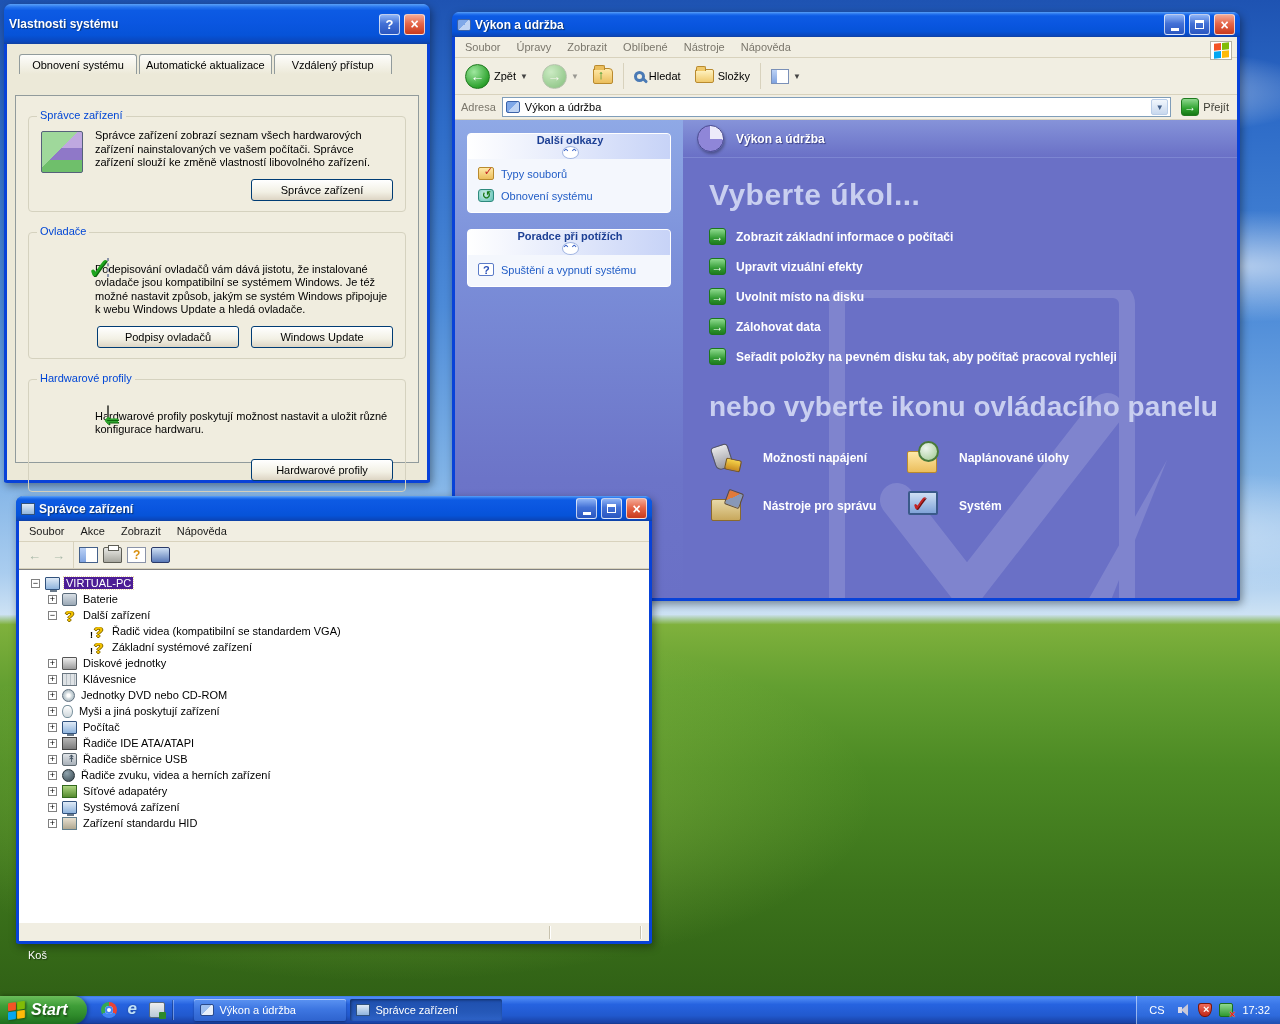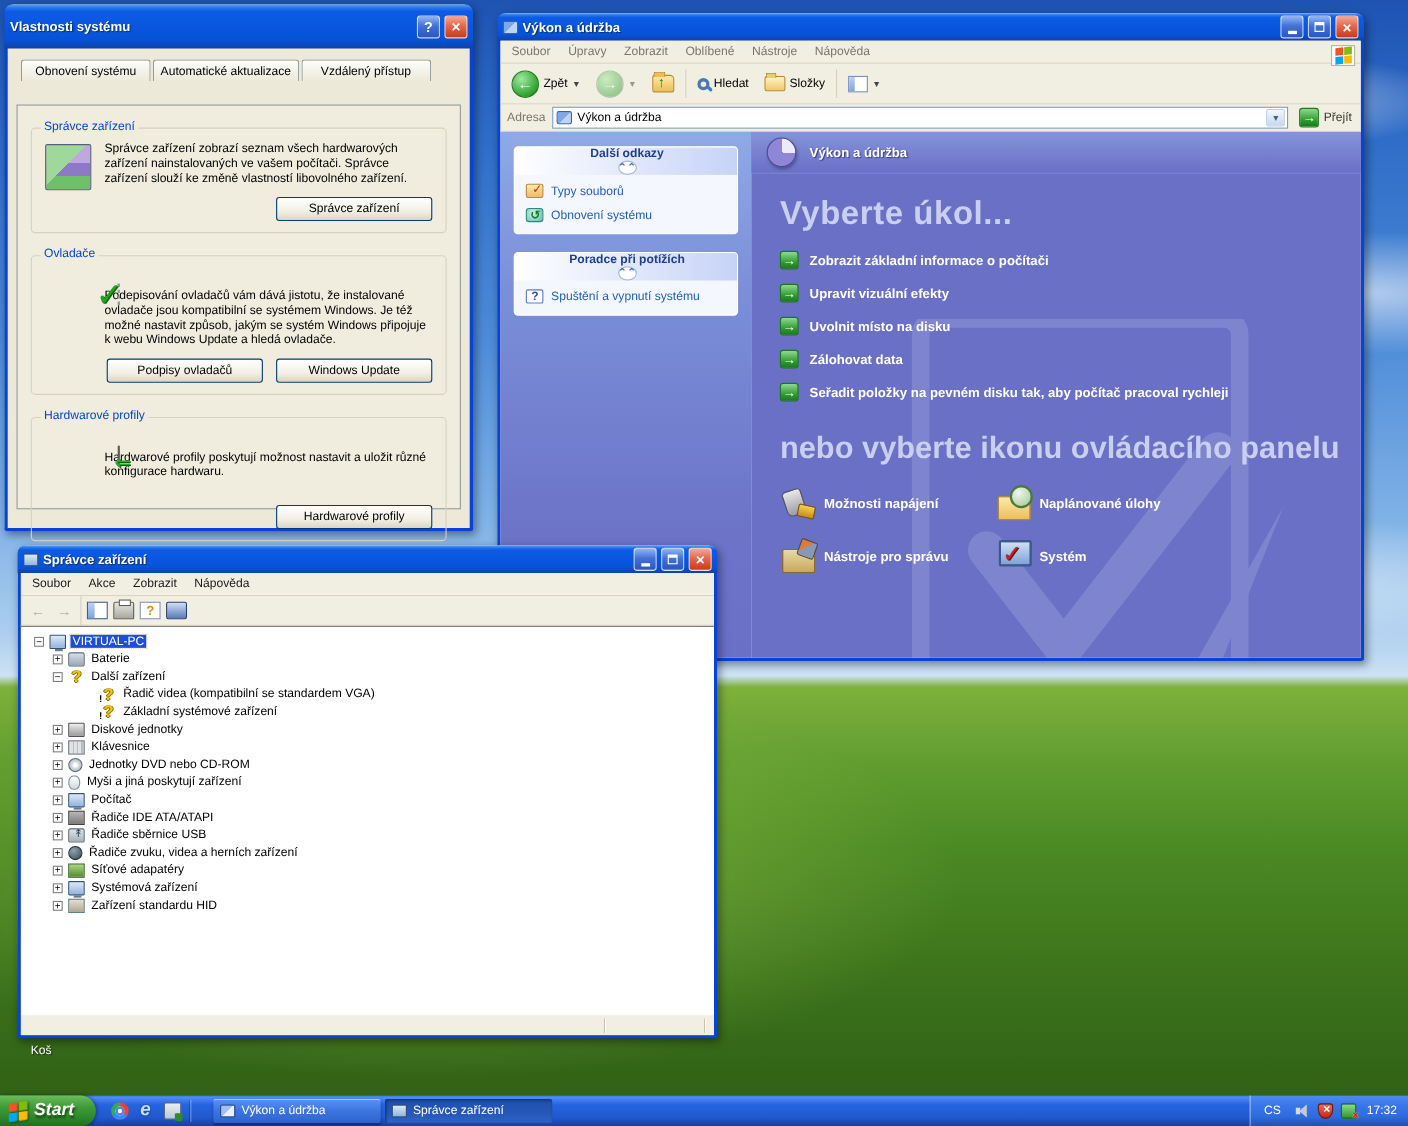--- a/index.html
+++ b/index.html
@@ -169,21 +169,21 @@
   .big-head { color:#C9CFF0; font-weight:bold; font-size:30px; letter-spacing:.5px;
     margin-bottom:16px; }
   .task-list { display:flex; flex-direction:column; gap:13px; margin-bottom:26px; }
   .task-row { display:flex; align-items:center; gap:10px; }
   .task-arrow { width:17px; height:17px; flex:none; border-radius:3px; border:1px solid #1C771C;
     background:linear-gradient(180deg,#8FDB8F,#2F9931 65%,#1E7A1E); color:#fff; font-weight:bold;
     font-size:12px; display:flex; align-items:center; justify-content:center; }
   .task-label { font-weight:bold; font-size:12px; color:#fff; }
   .big-head2 { color:#C9CFF0; font-weight:bold; font-size:28px; margin-bottom:18px; }
   .cpl-grid { display:grid; grid-template-columns:196px auto; row-gap:14px; width:420px; }
-  .cpl-item { display:flex; align-items:center; gap:4px; }
+  .cpl-item { display:flex; align-items:center; gap:18px; }
   .cpl-item .cpl-label { font-weight:bold; font-size:12px; color:#fff; }
   .cpl-ic { width:36px; height:34px; flex:none; position:relative; }
   [data-name="power-options-icon"]::before { content:""; position:absolute; left:4px; top:4px; width:16px; height:22px;
     background:linear-gradient(180deg,#E8E8E8,#9A9AA2); border:1px solid #55555f; border-radius:4px 4px 6px 6px; transform:rotate(-18deg); }
   [data-name="power-options-icon"]::after { content:""; position:absolute; left:16px; top:18px; width:14px; height:10px;
     background:linear-gradient(180deg,#F6D34A,#C88A1E); border:1px solid #7a5510; border-radius:2px; transform:rotate(12deg); }
   [data-name="scheduled-tasks-icon"]::before { content:""; position:absolute; left:2px; bottom:2px; width:28px; height:20px;
     background:linear-gradient(180deg,#FFE9A8,#EBBE5C); border:1px solid #B98A2E; border-radius:2px 3px 2px 2px; }
   [data-name="scheduled-tasks-icon"]::after { content:""; position:absolute; right:2px; top:0; width:17px; height:17px;
     border-radius:50%; background:radial-gradient(circle at 35% 30%,#EFF6EE,#9FC88F); border:2px solid #4a7a3a; }
@@ -212,21 +212,21 @@
 
   .tree-area { flex:1; background:#fff; border-top:1px solid #808080; overflow:hidden;
     padding:5px 0 0 2px; font-size:11px; }
   .trow { height:16px; display:flex; align-items:center; }
   .trow.lv0 { padding-left:10px; } .trow.lv1 { padding-left:27px; } .trow.lv2 { padding-left:56px; }
   .exp { width:9px; height:9px; border:1px solid #808080; background:#fff; margin-right:5px; flex:none;
     display:flex; align-items:center; justify-content:center; font-size:9px; line-height:7px; color:#000; }
   .exp.plus::after { content:"+"; } .exp.minus::after { content:"−"; } .exp.none { visibility:hidden; }
   .ticon { width:15px; height:13px; margin-right:4px; flex:none; position:relative; }
   .tlabel { padding:0 2px; white-space:nowrap; }
-  .trow.sel .tlabel { background:#1d4ed8; color:#fff; outline:1px dotted #E8D8A8; }
+  .trow.sel .tlabel { background:#4c1d95; color:#fff; outline:1px dotted #E8D8A8; }
 
   [data-name="computer-icon"], [data-name="computer-small-icon"], [data-name="system-devices-icon"] {
     background:linear-gradient(180deg,#DFEAF6,#8FB4DD); border:1px solid #31527d; border-radius:1px; }
   [data-name="computer-icon"]::after, [data-name="computer-small-icon"]::after, [data-name="system-devices-icon"]::after {
     content:""; position:absolute; left:4px; bottom:-3px; width:7px; height:2px; background:#6a7a8a; }
   [data-name="battery-icon"] { background:linear-gradient(180deg,#D8DFE6,#9AA8B5); border:1px solid #5a6b7a; border-radius:2px; }
   [data-name="unknown-category-icon"]::before, [data-name="unknown-device-icon"]::before {
     content:"?"; position:absolute; left:3px; top:-2px; color:#F5C400; font-weight:800; font-size:15px;
     text-shadow:-1px 0 #8a6d00, 1px 0 #8a6d00, 0 1px #8a6d00; }
   [data-name="unknown-device-icon"]::after { content:"!"; position:absolute; left:-1px; bottom:-2px;

